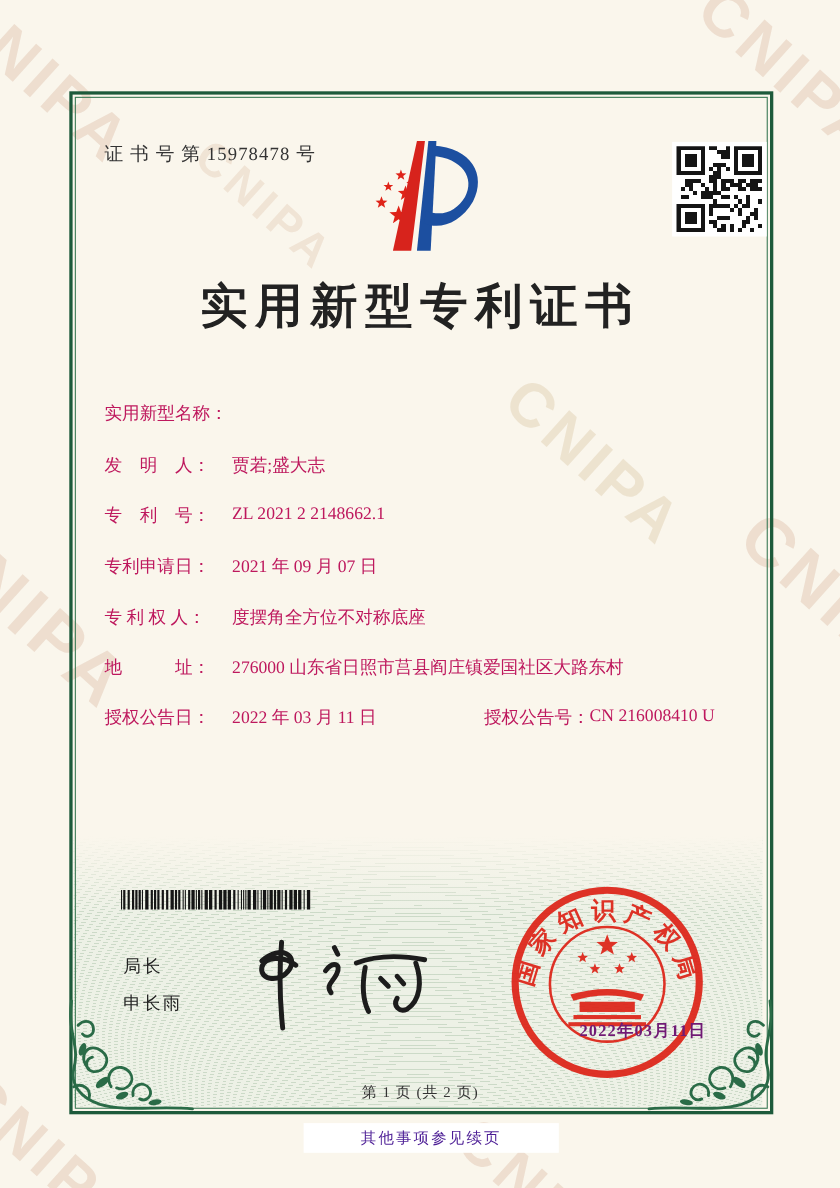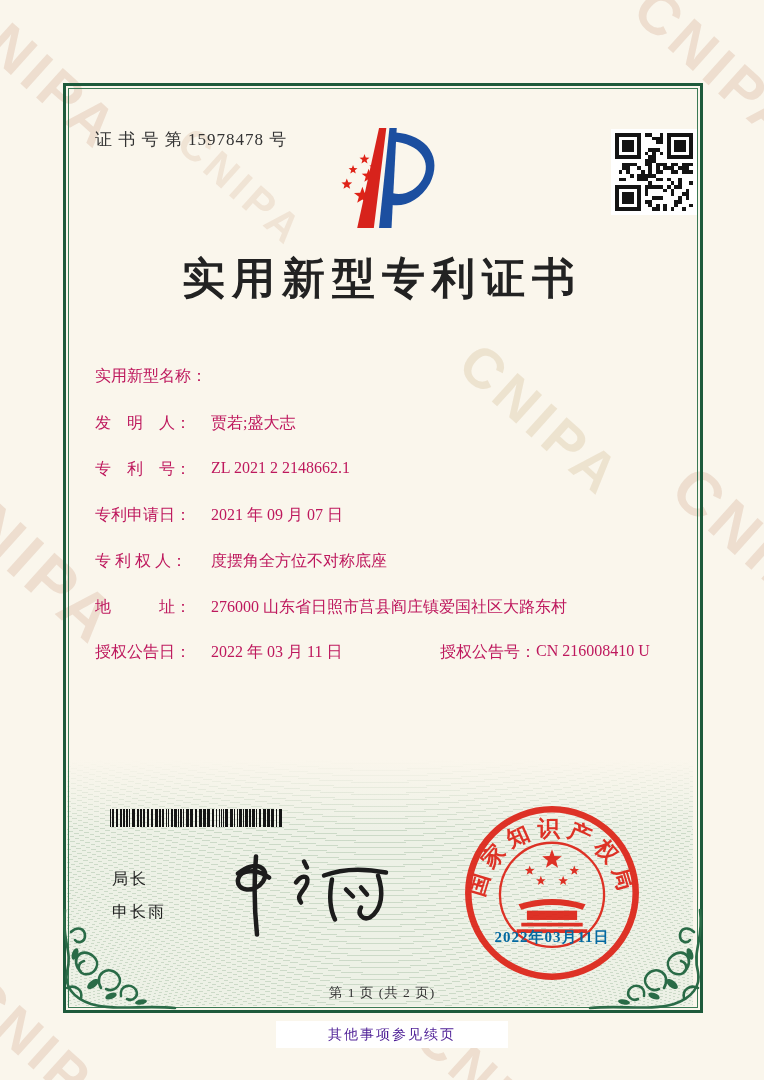--- a/index.html
+++ b/index.html
@@ -53,22 +53,22 @@
   
   .barcode{position:absolute;left:110px;top:809px;width:198px;height:18px;z-index:4;font-size:0;white-space:nowrap;overflow:hidden;}
   .barcode span{display:inline-block;height:100%;background:#151515;vertical-align:top;}
   
   .signer{position:absolute;left:112px;top:869px;z-index:4;font-family:"Liberation Sans","DejaVu Sans",sans-serif;font-size:16px;color:#222;}
   .signer div{margin-bottom:12px;letter-spacing:2px;}
   .signature{position:absolute;left:218px;top:845px;width:190px;height:98px;z-index:4;}
   
   .seal{position:absolute;left:459px;top:800px;width:186px;height:186px;z-index:5;opacity:.93;}
   .seal-date{
-    position:absolute;left:462px;top:928px;width:180px;text-align:center;z-index:6;
-    color:#0369a1;font-size:15px;font-weight:bold;letter-spacing:1px;
+    position:absolute;left:462px;top:928px;width:180px;text-align:right;z-index:6;
+    color:#701a75;font-size:15px;font-weight:bold;letter-spacing:1px;
   }
   
   .flourish{position:absolute;width:126px;height:122px;z-index:4;}
   .flourish.left{left:57px;top:892px;}
   .flourish.right{left:582px;top:892px;transform:scaleX(-1);}
   
   .page-info{position:absolute;left:0;top:984px;width:764px;text-align:center;font-size:13.5px;letter-spacing:1px;color:#333;z-index:4;}
   .note-strip{
     position:absolute;left:276px;top:1021px;width:232px;height:27px;background:#ffffff;z-index:4;
     display:flex;align-items:center;justify-content:center;

